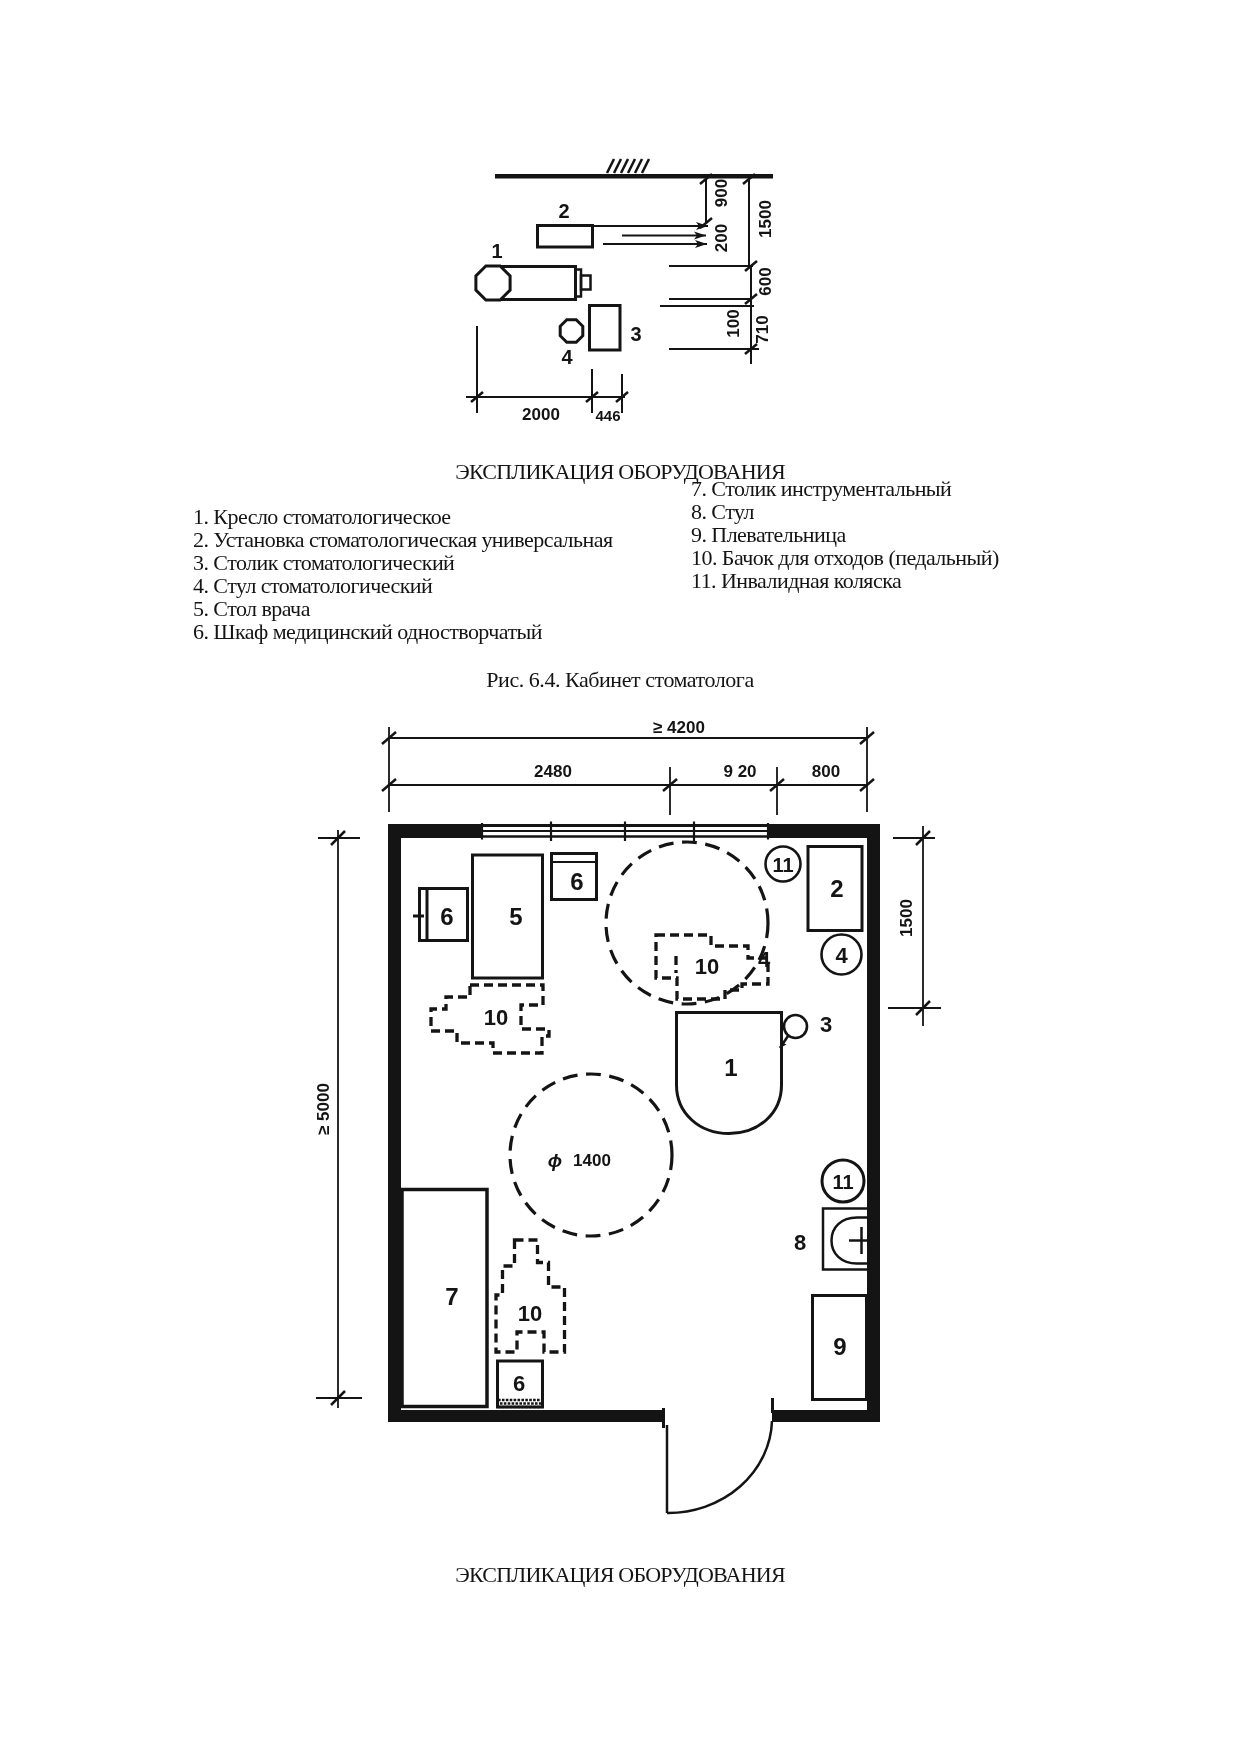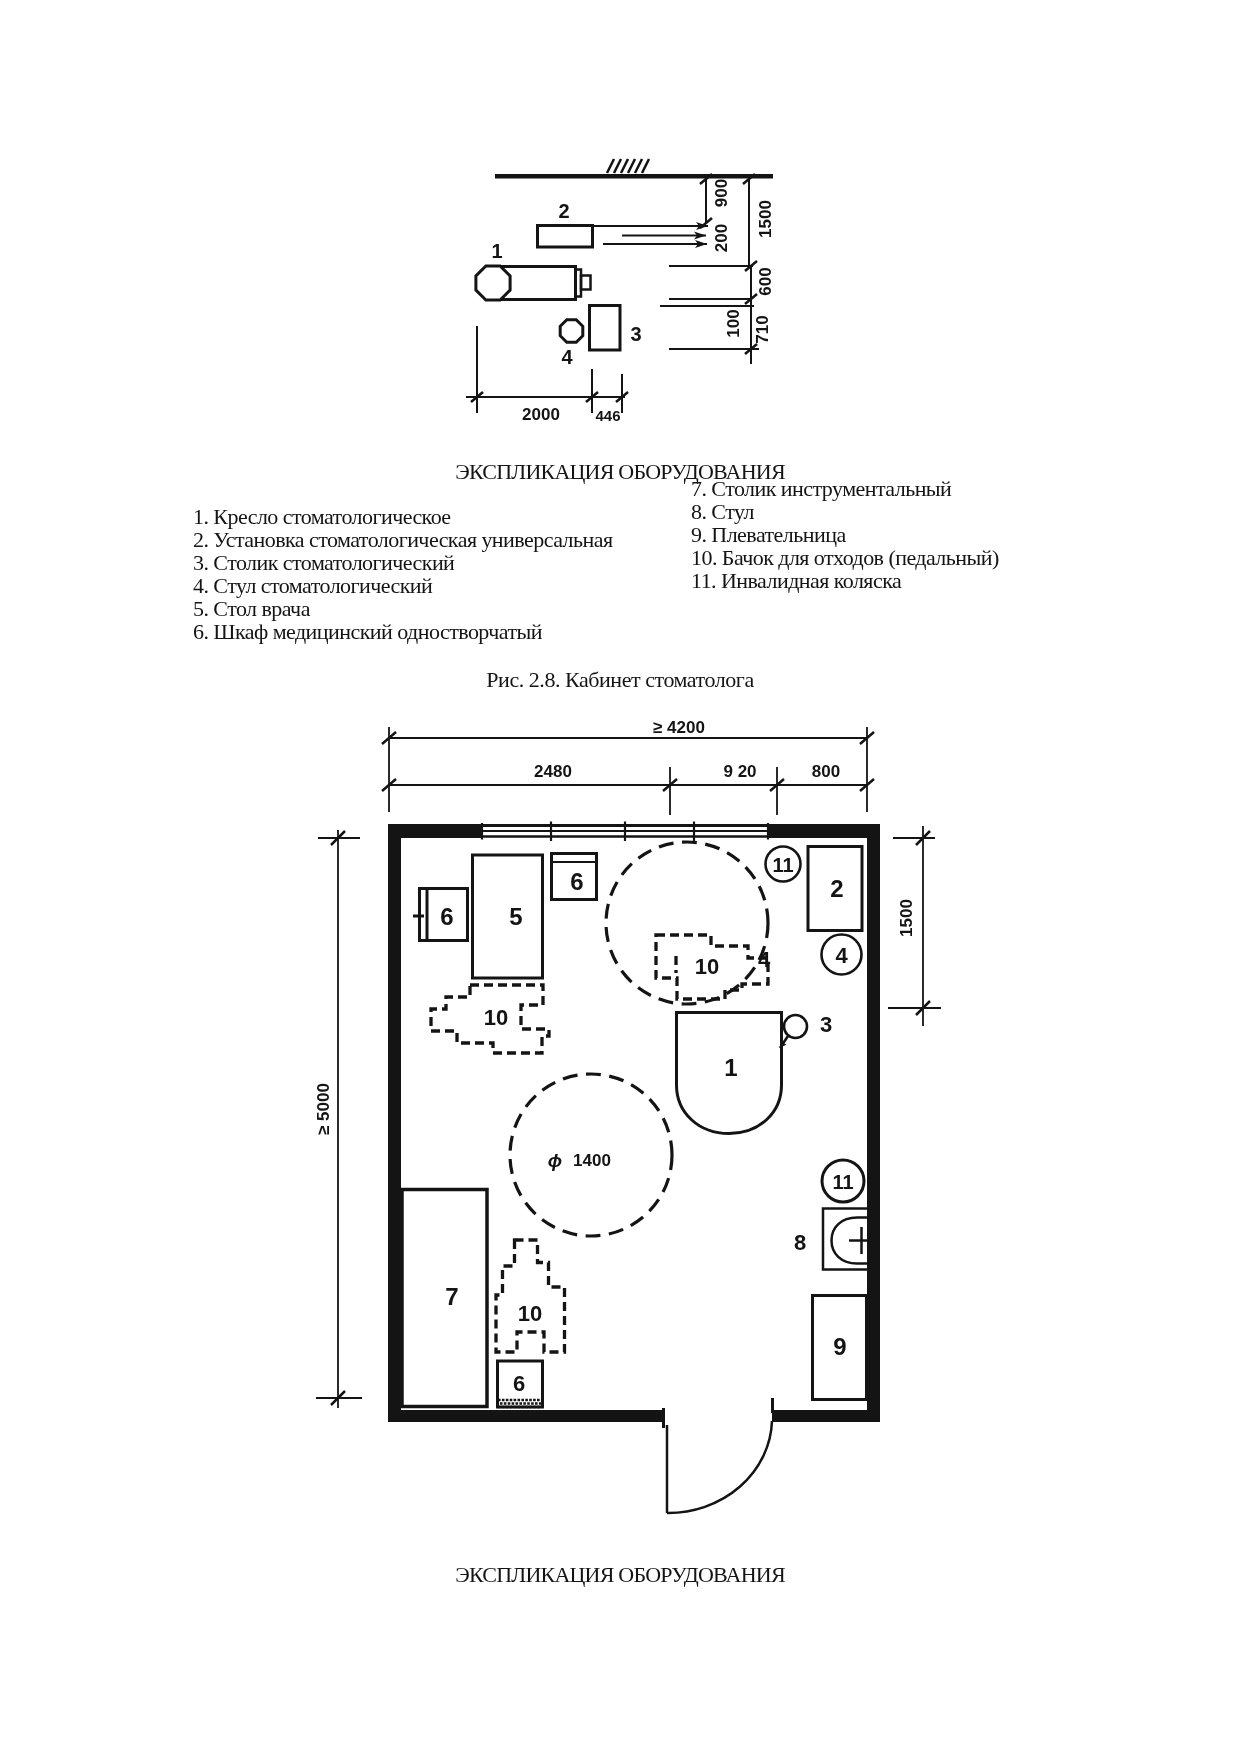--- a/index.html
+++ b/index.html
@@ -223,14 +223,14 @@
 <text x="740" y="777">9 20</text>
 <text x="826" y="777">800</text>
 <text x="329" y="1109" transform="rotate(-90 329 1109)" font-size="17">≥ 5000</text>
 <text x="911.5" y="918" transform="rotate(-90 911.5 918)" font-size="17">1500</text>
 </g>
 </g>
 </svg>
 <div class="abs" style="left:0;width:1240px;top:459.5px;text-align:center;font-size:22px;letter-spacing:-0.78px;line-height:23px">ЭКСПЛИКАЦИЯ ОБОРУДОВАНИЯ</div>
 <div class="abs list" style="left:193px;top:504.7px">1. Кресло стоматологическое<br>2. Установка стоматологическая универсальная<br>3. Столик стоматологический<br>4. Стул стоматологический<br>5. Стол врача<br>6. Шкаф медицинский одностворчатый</div>
 <div class="abs list" style="left:691px;top:477px">7. Столик инструментальный<br>8. Стул<br>9. Плевательница<br>10. Бачок для отходов (педальный)<br>11. Инвалидная коляска</div>
-<div class="abs" style="left:0;width:1240px;top:668px;text-align:center;font-size:22px;letter-spacing:-0.45px;line-height:23px">Рис. 2.8. Кабинет стоматолога</div>
+<div class="abs" style="left:0;width:1240px;top:668px;text-align:center;font-size:22px;letter-spacing:-0.45px;line-height:23px">Рис. 6.4. Кабинет стоматолога</div>
 <div class="abs" style="left:0;width:1240px;top:1562.6px;text-align:center;font-size:22px;letter-spacing:-0.78px;line-height:23px">ЭКСПЛИКАЦИЯ ОБОРУДОВАНИЯ</div>
 
 </body></html>

